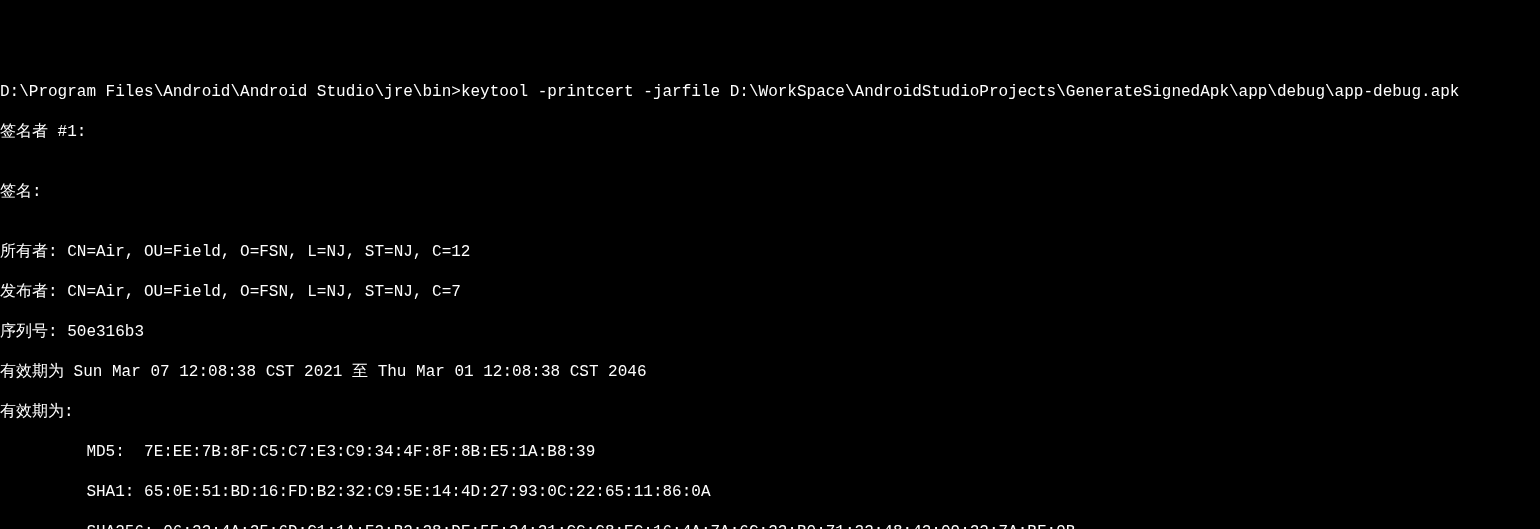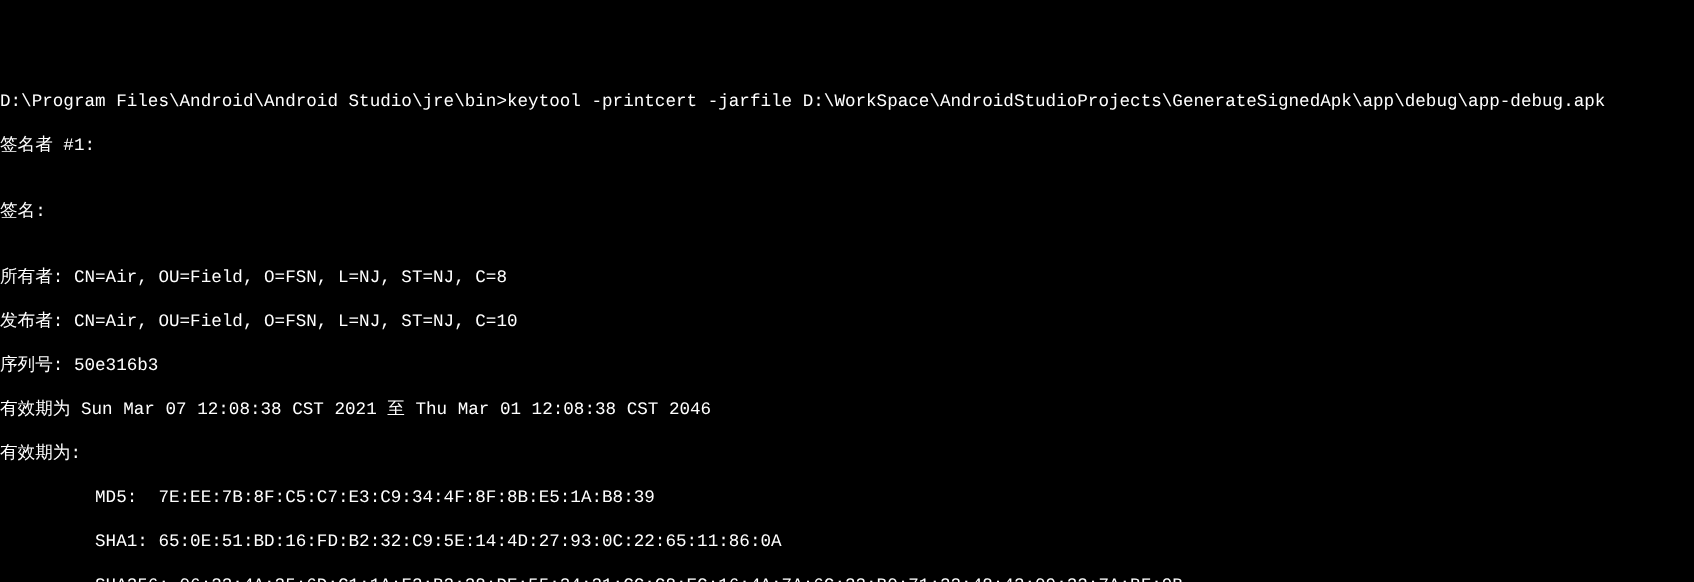--- a/index.html
+++ b/index.html
@@ -20,22 +20,22 @@
 </head>
 <body>
 
 
 
 <span class="terminal-line"><span>D:\Program Files\Android\Android Studio\jre\bin&gt;</span><span>keytool -printcert -jarfile D:\WorkSpace\AndroidStudioProjects\GenerateSignedApk\app\debug\app-debug.apk</span></span>
 <span class="terminal-line">签名者 #1:</span>
 <span class="terminal-line"></span>
 <span class="terminal-line">签名:</span>
 <span class="terminal-line"></span>
-<span class="terminal-line">所有者: CN=Air, OU=Field, O=FSN, L=NJ, ST=NJ, C=8</span>
-<span class="terminal-line">发布者: CN=Air, OU=Field, O=FSN, L=NJ, ST=NJ, C=10</span>
+<span class="terminal-line">所有者: CN=Air, OU=Field, O=FSN, L=NJ, ST=NJ, C=12</span>
+<span class="terminal-line">发布者: CN=Air, OU=Field, O=FSN, L=NJ, ST=NJ, C=7</span>
 <span class="terminal-line">序列号: 50e316b3</span>
 <span class="terminal-line">有效期为 Sun Mar 07 12:08:38 CST 2021 至 Thu Mar 01 12:08:38 CST 2046</span>
 <span class="terminal-line">有效期为:</span>
 <span class="terminal-line">         MD5:  7E:EE:7B:8F:C5:C7:E3:C9:34:4F:8F:8B:E5:1A:B8:39</span>
 <span class="terminal-line">         SHA1: 65:0E:51:BD:16:FD:B2:32:C9:5E:14:4D:27:93:0C:22:65:11:86:0A</span>
 <span class="terminal-line">         SHA256: 06:23:4A:25:6D:C1:1A:F2:B2:28:DE:55:34:21:CC:C8:EC:16:4A:7A:6C:23:B0:71:22:48:42:09:22:7A:BF:9B</span>
 
 
 
 <span class="terminal-line"></span>

